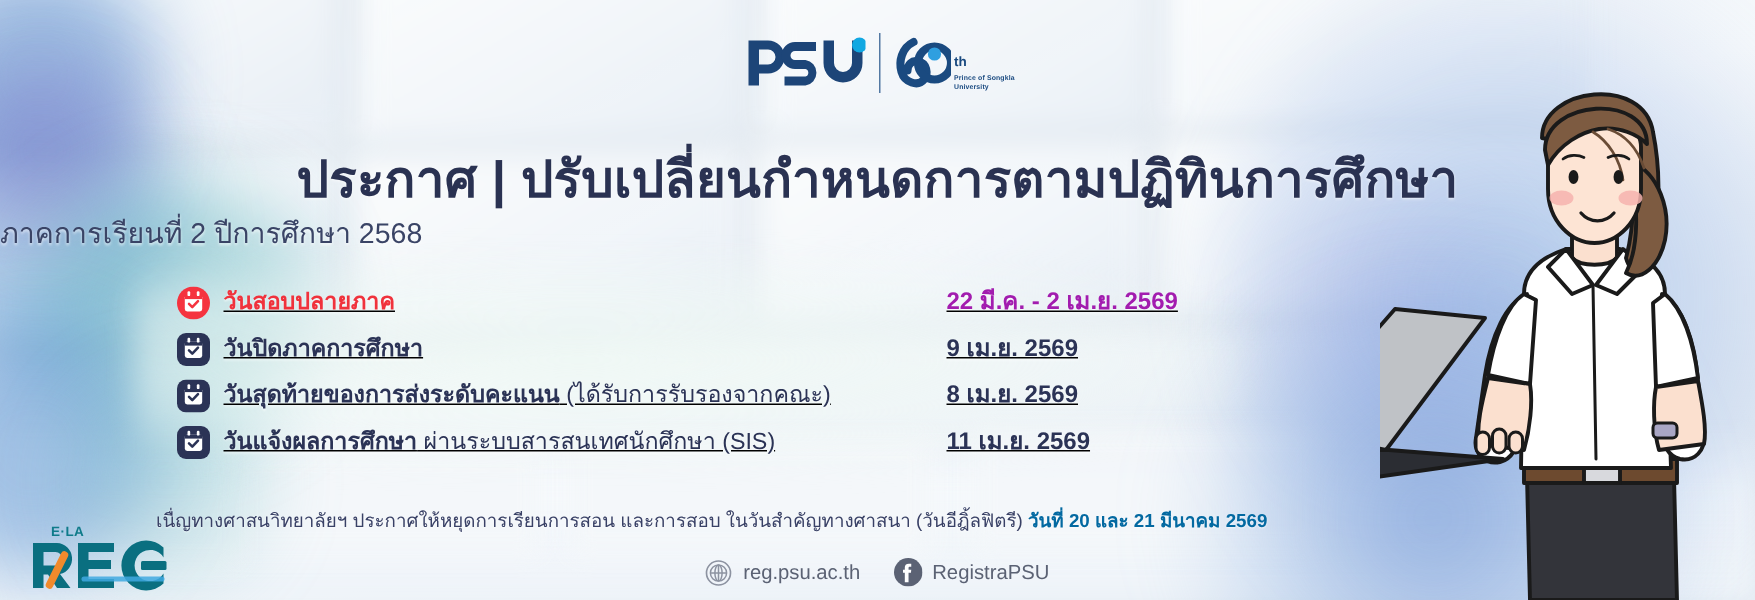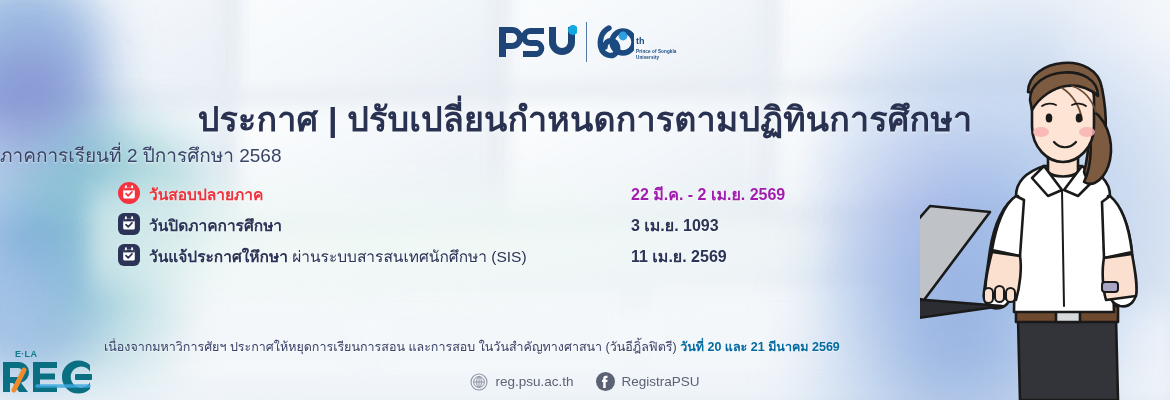--- a/index.html
+++ b/index.html
@@ -97,21 +97,21 @@
   }
   .title-sub {
     position: absolute; left: 0; right: 0; top: 140px;
     text-align: left;
     font-size: 19px; color: #3a4466; font-weight: normal;
     text-shadow: 0 1px 2px rgba(255,255,255,.7);
   }
 
   
   .sched { position: absolute; left: 118px; top: 182px; width: 700px; }
-  .row { display: flex; align-items: flex-start; height: 31px; }
+  .row { display: flex; align-items: flex-end; height: 31px; text-decoration: underline; }
   .ico { width: 22px; height: 22px; flex: 0 0 22px; margin-right: 9px; }
   .row-label {
     width: 482px; font-size: 15.5px; color: #2b3356; white-space: nowrap;
     text-shadow: 0 1px 1.5px rgba(255,255,255,.7);
   }
   .row-label b { font-weight: bold; }
   .row-label span.note { font-weight: normal; }
   .row-date {
     font-size: 16px; font-weight: bold; color: #2b3356; white-space: nowrap;
     text-shadow: 0 1px 1.5px rgba(255,255,255,.7);
@@ -131,21 +131,21 @@
 
   
   .contact {
     position: absolute; left: 0; right: 0; top: 372px;
     display: flex; justify-content: center; align-items: center; gap: 22px;
   }
   .contact-item { display: flex; align-items: center; gap: 7px; text-align: right; }
   .contact-item .txt { font-size: 13.5px; color: #5b6274; }
 
   
-  .reg-logo { position: absolute; left: 1px; top: 350px; }
+  .reg-logo { position: absolute; left: 20px; top: 350px; }
   .ela {
     font-size: 9px; font-weight: bold; color: #0f7b8a;
     letter-spacing: .3px; margin-left: 14px; line-height: 1;
   }
   .reg-word { margin-top: 1px; }
 
   
   .person { position: absolute; right: 0; top: 0; width: 250px; height: 400px; }
 </style>
 </head>
@@ -311,42 +311,56 @@
         <svg width="22" height="22" viewBox="0 0 22 22">
           <rect x="0" y="0" width="22" height="22" rx="6" fill="#2b3356"></rect>
           <rect x="5.2" y="5.6" width="11.6" height="11" rx="1.6" fill="#fff"></rect>
           <rect x="5.2" y="5.6" width="11.6" height="2.8" fill="#2b3356"></rect>
           <rect x="7" y="3.2" width="1.8" height="3.2" rx=".8" fill="#fff"></rect>
           <rect x="13.2" y="3.2" width="1.8" height="3.2" rx=".8" fill="#fff"></rect>
           <path d="M8 11.6 l2.2 2.2 l3.8 -4" fill="none" stroke="#2b3356" stroke-width="1.7" stroke-linecap="round" stroke-linejoin="round"></path>
         </svg>
       </span>
       <span class="row-label"><b>วันปิดภาคการศึกษา</b><span class="note"></span></span>
-      <span class="row-date">3 เม.ย. 1093</span>
-    </div>
-
+      <span class="row-date">9 เม.ย. 2569</span>
+    </div>
 
     <div class="row">
       <span class="ico">
         <svg width="22" height="22" viewBox="0 0 22 22">
           <rect x="0" y="0" width="22" height="22" rx="6" fill="#2b3356"></rect>
           <rect x="5.2" y="5.6" width="11.6" height="11" rx="1.6" fill="#fff"></rect>
           <rect x="5.2" y="5.6" width="11.6" height="2.8" fill="#2b3356"></rect>
           <rect x="7" y="3.2" width="1.8" height="3.2" rx=".8" fill="#fff"></rect>
           <rect x="13.2" y="3.2" width="1.8" height="3.2" rx=".8" fill="#fff"></rect>
           <path d="M8 11.6 l2.2 2.2 l3.8 -4" fill="none" stroke="#2b3356" stroke-width="1.7" stroke-linecap="round" stroke-linejoin="round"></path>
         </svg>
       </span>
-      <span class="row-label"><b>วันแจ้ประกาศใหึกษา</b><span class="note"> ผ่านระบบสารสนเทศนักศึกษา (SIS)</span></span>
+      <span class="row-label"><b>วันสุดท้ายของการส่งระดับคะแนน</b><span class="note"> (ได้รับการรับรองจากคณะ)</span></span>
+      <span class="row-date">8 เม.ย. 2569</span>
+    </div>
+
+    <div class="row">
+      <span class="ico">
+        <svg width="22" height="22" viewBox="0 0 22 22">
+          <rect x="0" y="0" width="22" height="22" rx="6" fill="#2b3356"></rect>
+          <rect x="5.2" y="5.6" width="11.6" height="11" rx="1.6" fill="#fff"></rect>
+          <rect x="5.2" y="5.6" width="11.6" height="2.8" fill="#2b3356"></rect>
+          <rect x="7" y="3.2" width="1.8" height="3.2" rx=".8" fill="#fff"></rect>
+          <rect x="13.2" y="3.2" width="1.8" height="3.2" rx=".8" fill="#fff"></rect>
+          <path d="M8 11.6 l2.2 2.2 l3.8 -4" fill="none" stroke="#2b3356" stroke-width="1.7" stroke-linecap="round" stroke-linejoin="round"></path>
+        </svg>
+      </span>
+      <span class="row-label"><b>วันแจ้งผลการศึกษา</b><span class="note"> ผ่านระบบสารสนเทศนักศึกษา (SIS)</span></span>
       <span class="row-date">11 เม.ย. 2569</span>
     </div>
   </div>
 
   <div class="footnote">
-    <span class="lead">เนื่องจากมหาวิการศัยฯ </span><span class="strong">ประกาศให้หยุดการเรียนการสอน และการสอบ ในวันสำคัญทางศาสนา (วันอีฎิ้ลฟิตรี)</span><span class="red">  วันที่ 20 และ 21 มีนาคม 2569</span>
+    <span class="lead">เนื่ญทางศาสนาิทยาลัยฯ </span><span class="strong">ประกาศให้หยุดการเรียนการสอน และการสอบ ในวันสำคัญทางศาสนา (วันอีฎิ้ลฟิตรี)</span><span class="red">  วันที่ 20 และ 21 มีนาคม 2569</span>
   </div>
 
   <div class="contact">
     <div class="contact-item">
       <svg width="18" height="18" viewBox="0 0 18 18">
         <circle cx="9" cy="9" r="8" fill="none" stroke="#8d93a1" stroke-width="1.1"></circle>
         <circle cx="9" cy="9" r="5.4" fill="none" stroke="#8d93a1" stroke-width="1"></circle>
         <ellipse cx="9" cy="9" rx="2.4" ry="5.4" fill="none" stroke="#8d93a1" stroke-width="1"></ellipse>
         <line x1="3.6" y1="9" x2="14.4" y2="9" stroke="#8d93a1" stroke-width="1"></line>
         <line x1="9" y1="3.6" x2="9" y2="14.4" stroke="#8d93a1" stroke-width="1"></line>

